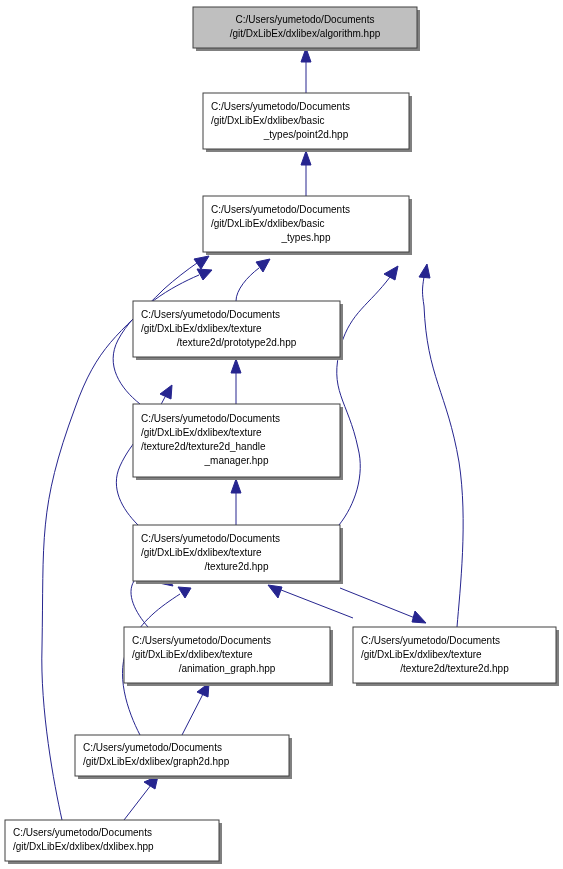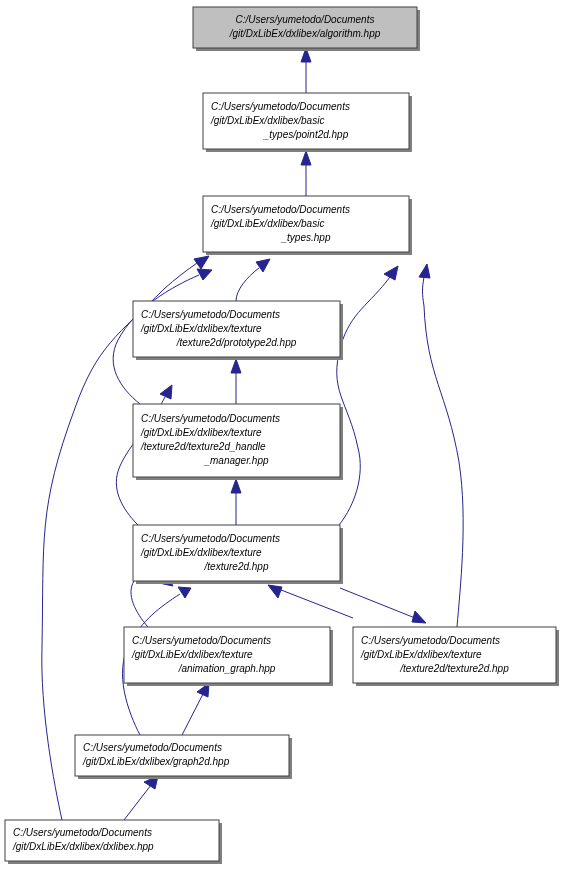--- a/index.html
+++ b/index.html
@@ -11,21 +11,20 @@
     width: 563px;
     height: 869px;
     overflow: hidden;
     font-family: "Liberation Sans", sans-serif;
   }
   #graph-root {
     position: relative;
     width: 563px;
     height: 869px;
     background: #ffffff;
-    font-style: italic;
   }
   svg#dep-graph {
     display: block;
     width: 563px;
     height: 869px;
   }
   .node-box {
     stroke-width: 1;
   }
   .node-box.normal {

